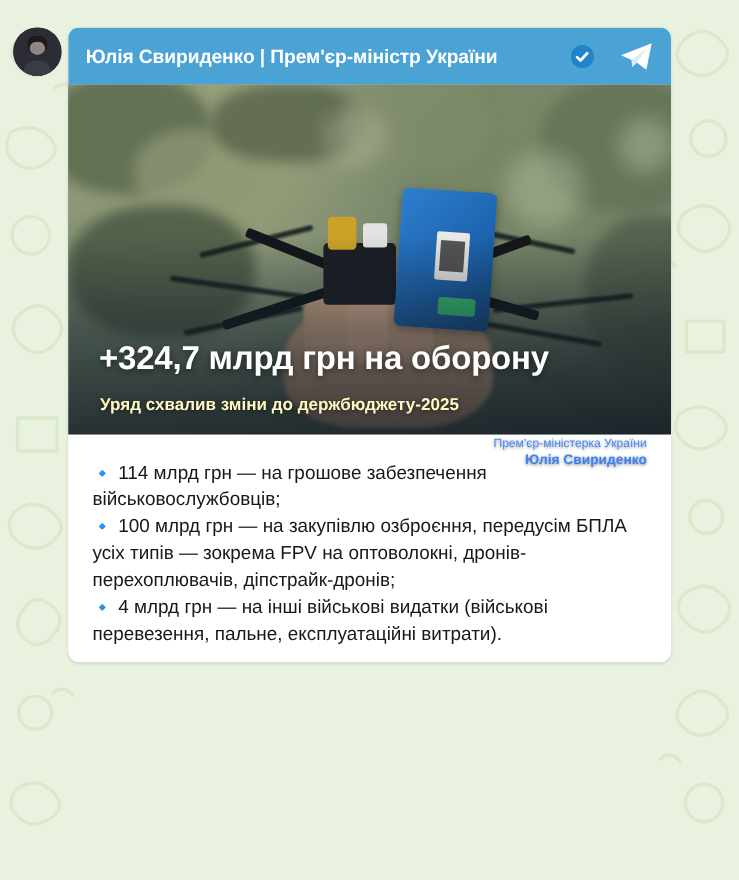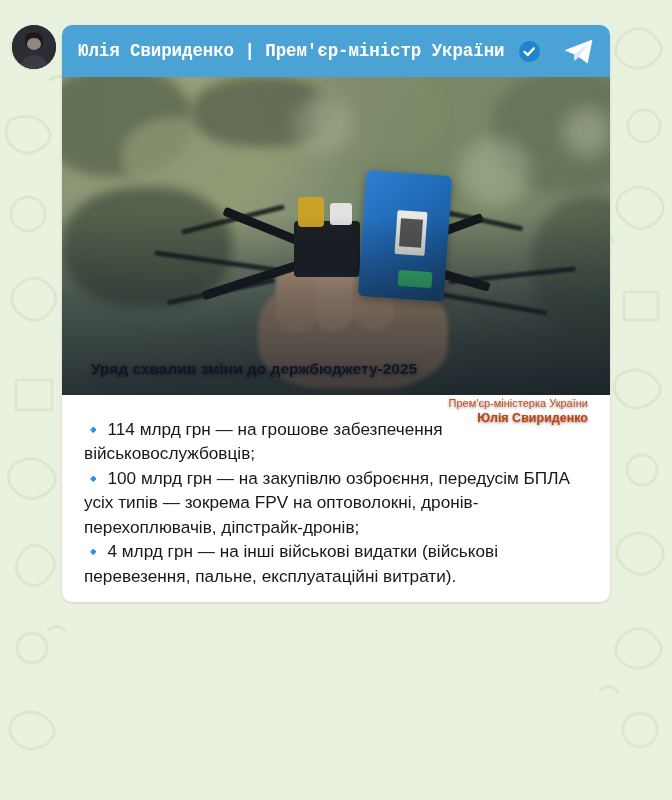--- a/index.html
+++ b/index.html
@@ -41,21 +41,20 @@
   }
 
   
   .post-header {
     height: 52px;
     background: #4aa3d4;
     display: flex;
     align-items: center;
     padding: 0 14px 0 16px;
     box-sizing: border-box;
-    font-family: Liberation Mono, monospace;
   }
   .channel-name {
     color: #ffffff;
     font-size: 17.5px;
     font-weight: bold;
     letter-spacing: -0.1px;
     white-space: nowrap;
     overflow: hidden;
     text-overflow: ellipsis;
     flex: 1;
@@ -161,31 +160,31 @@
     color: #ffffff;
     font-size: 30px;
     font-weight: bold;
     letter-spacing: -0.2px;
     text-shadow: 0 2px 6px rgba(0,0,0,0.45);
   }
   .img-subline {
     position: absolute;
     left: 29px;
     top: 283px;
-    color: #0f172a;
+    color: #fef9c3;
     font-size: 15.5px;
     font-weight: bold;
     text-shadow: 0 1px 4px rgba(0,0,0,0.5);
   }
   .img-credit {
     position: absolute;
     right: 22px;
     top: 318px;
     text-align: right;
-    color: #c2410c;
+    color: #3b82f6;
   }
   .img-credit .role {
     font-size: 11px;
     opacity: 0.92;
     text-shadow: 0 1px 3px rgba(0,0,0,0.5);
   }
   .img-credit .who {
     font-size: 12.5px;
     font-weight: bold;
     margin-top: 2px;
@@ -305,20 +304,21 @@
       <div class="bodyblock" style="left:232px; top:144px; width:66px; height:56px;"></div>
       <div style="position:absolute; left:236px; top:120px; width:26px; height:30px; background:#c9a227; border-radius:4px;"></div>
       <div style="position:absolute; left:268px; top:126px; width:22px; height:22px; background:#e2e2e0; border-radius:3px;"></div>
 
       <div class="battery" style="left:300px; top:96px; width:86px; height:126px; transform:rotate(4deg);"></div>
       <div class="battery-label" style="left:334px; top:134px; width:30px; height:44px; transform:rotate(4deg);"></div>
       <div style="position:absolute; left:338px; top:142px; width:22px; height:28px; background:#3a3a3a; transform:rotate(4deg); opacity:0.85;"></div>
       <div style="position:absolute; left:336px; top:194px; width:34px; height:16px; background:#36bd72; border-radius:3px; transform:rotate(4deg);"></div>
 
       <div class="img-gradient"></div>
+      <div class="img-headline">+324,7 млрд грн на оборону</div>
       <div class="img-subline">Уряд схвалив зміни до держбюджету-2025</div>
     </div>
 
     <div class="img-credit" style="top:372px;">
       <div class="role">Прем'єр-міністерка України</div>
       <div class="who">Юлія Свириденко</div>
     </div>
 
     <div class="post-body">
       <p class="para">

